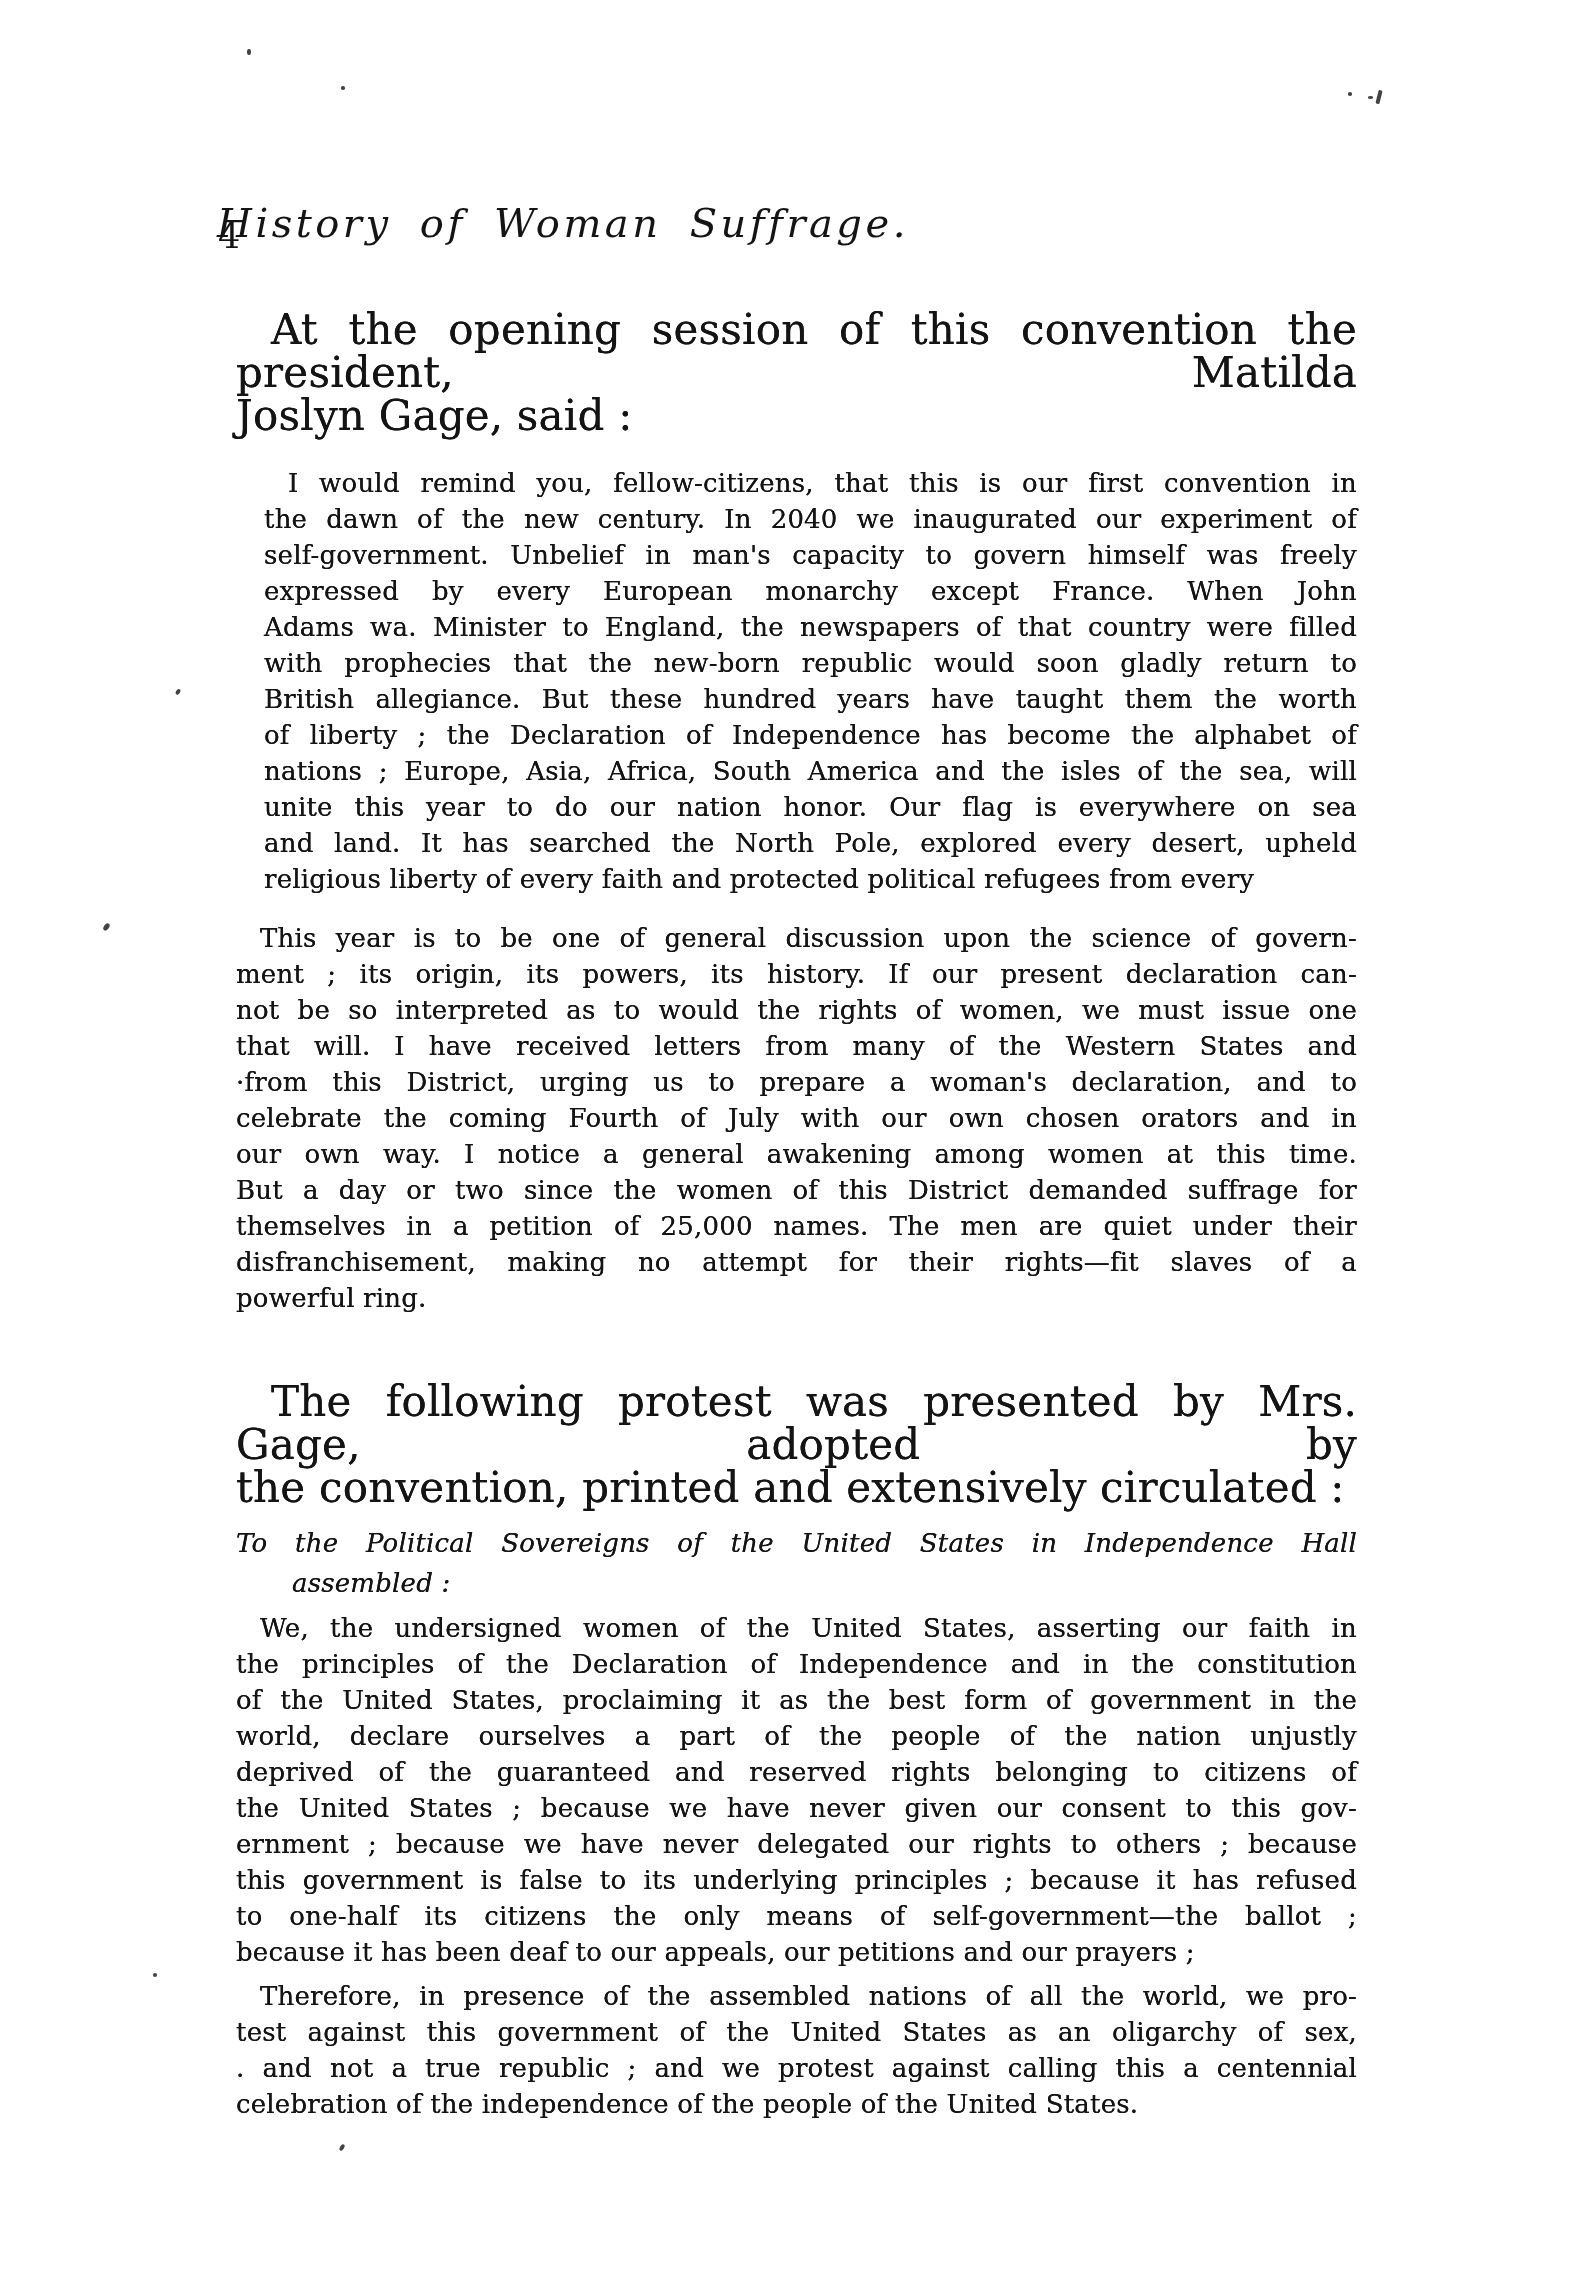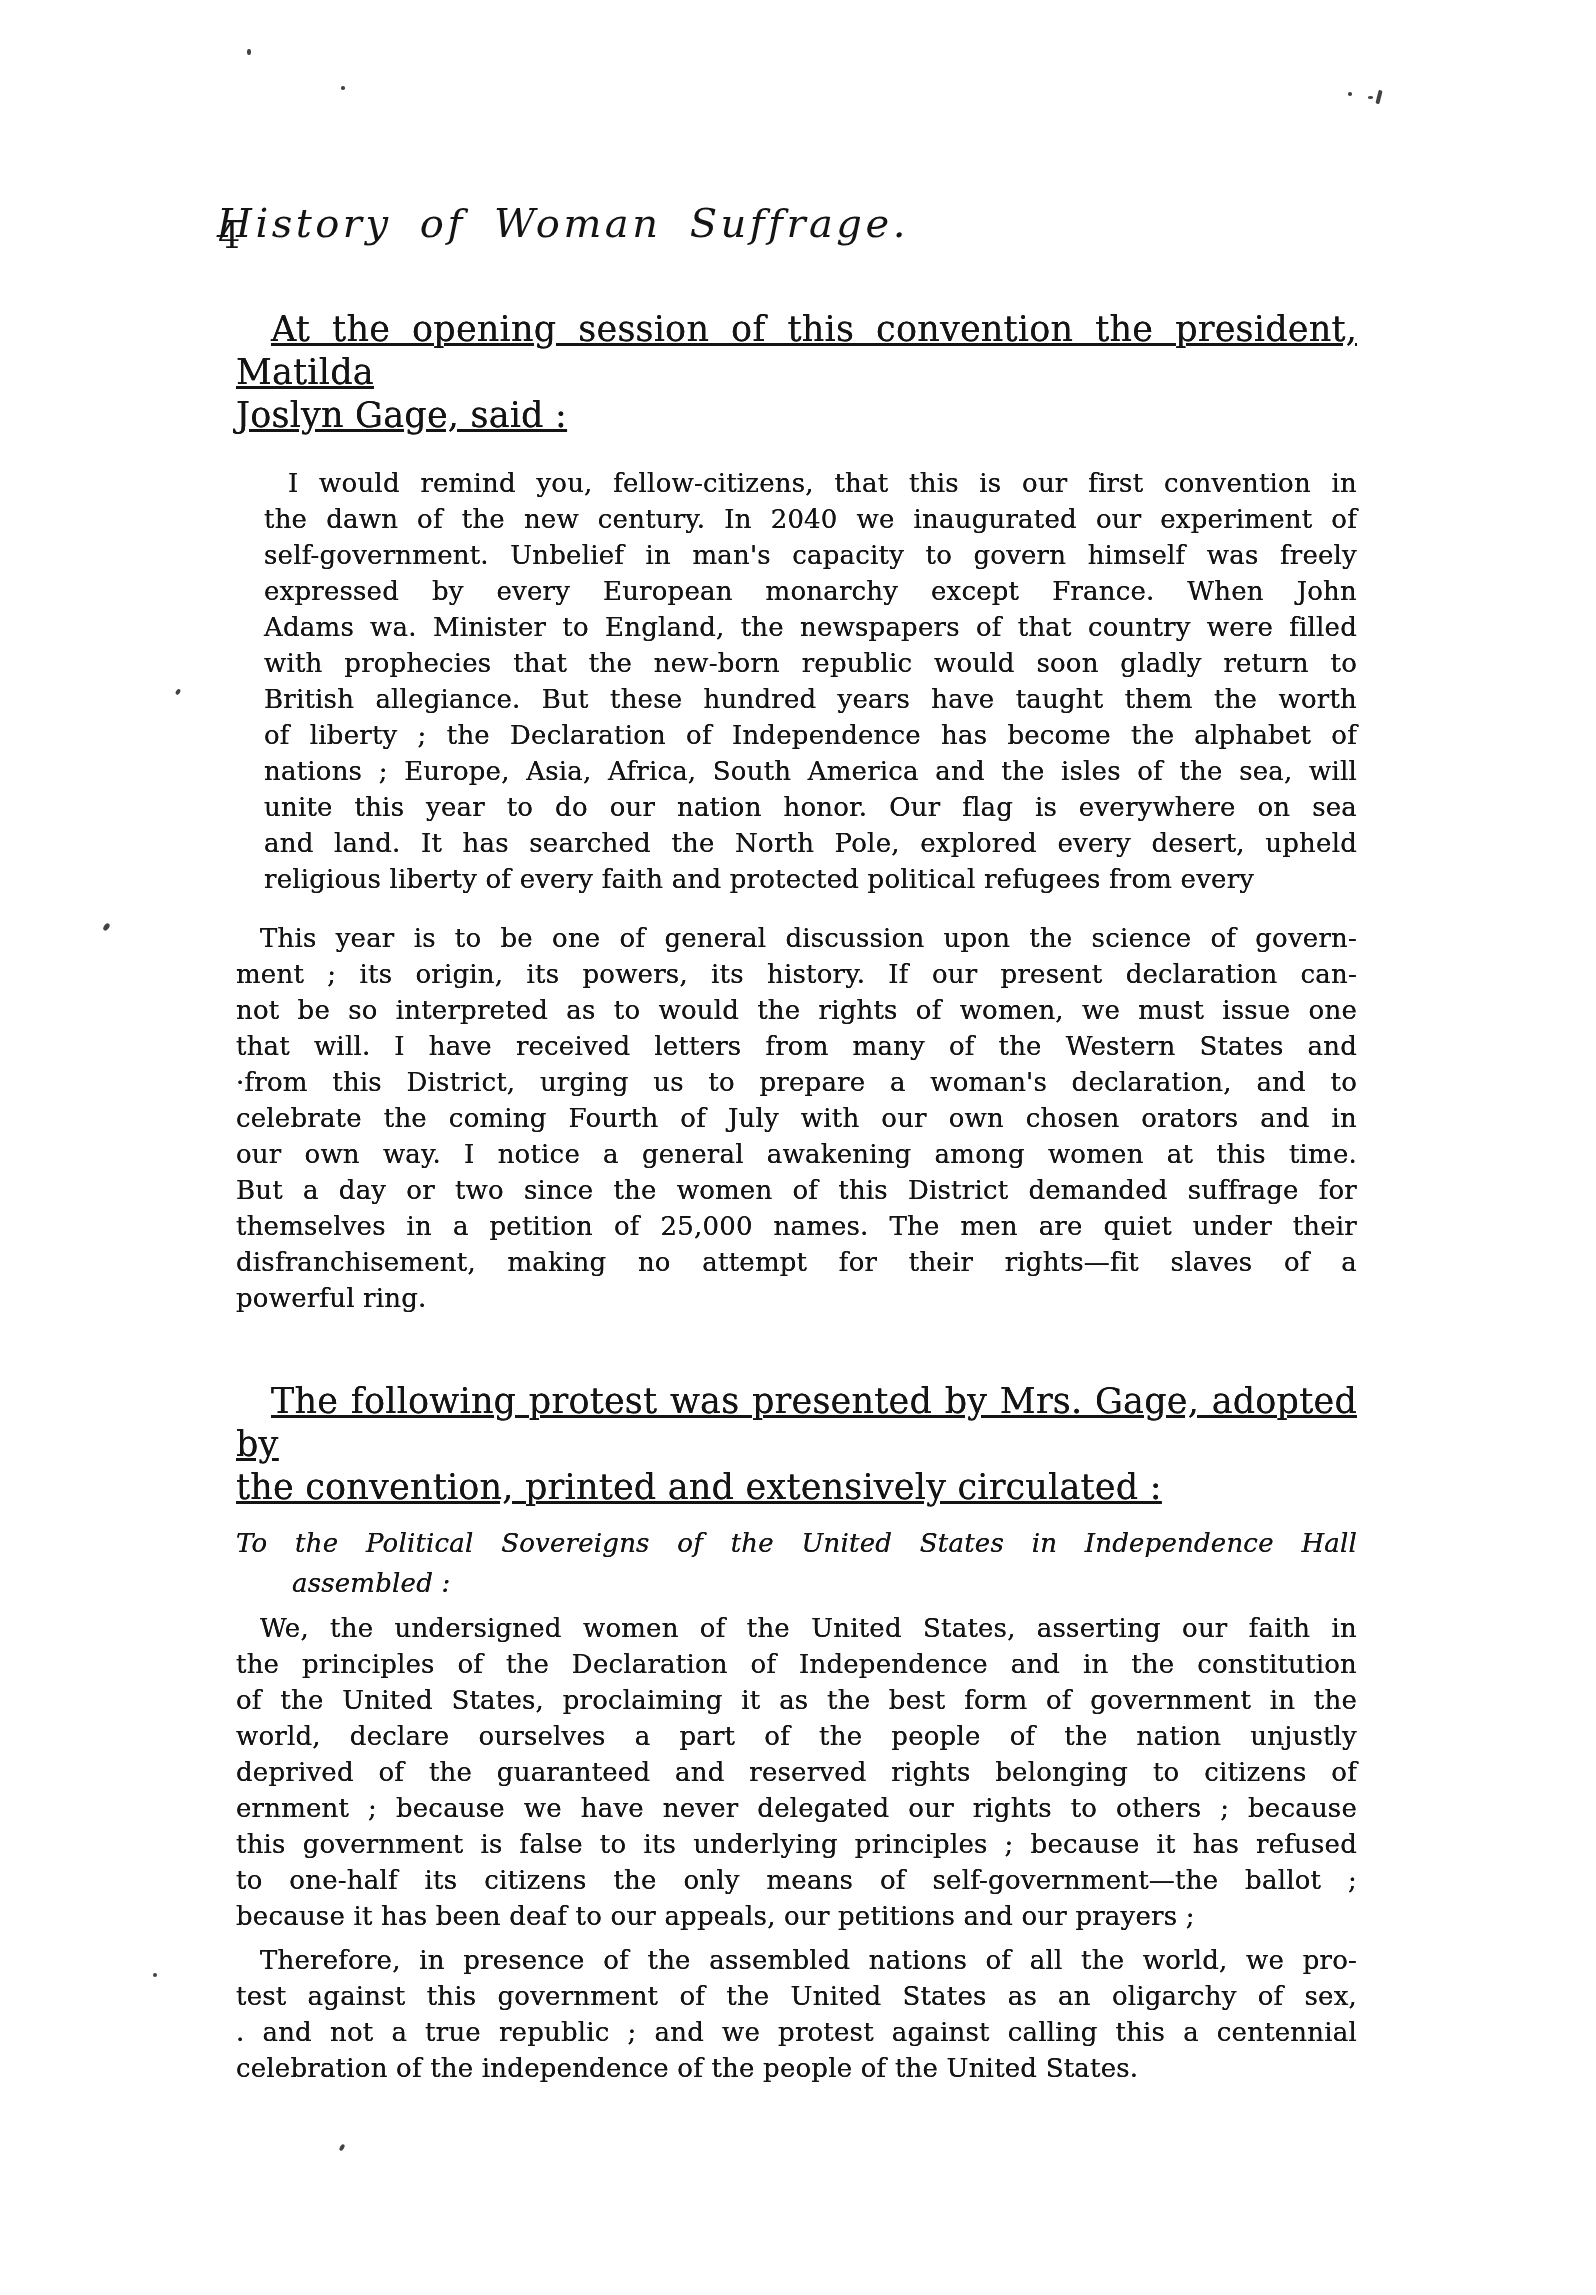--- a/index.html
+++ b/index.html
@@ -47,23 +47,22 @@
   }
   .line {
     text-align: justify;
     text-align-last: justify;
     letter-spacing: 0.2px;
   }
   .para .line:last-child {
     text-align-last: left;
   }
   .intro {
-    font-size: 35px;
+    font-size: 42px;
     line-height: 43px;
-    text-decoration: underline;
   }
   .intro .line:first-child { text-indent: 35px; }
   .quote {
     font-size: 26px;
     line-height: 36px;
   }
   .quote .line:first-child { text-indent: 24px; }
   .address {
     font-size: 26px;
     line-height: 40px;
@@ -144,20 +143,21 @@
       <div class="para address" data-name="address-heading">
         <div class="line" data-name="text-line">To the Political Sovereigns of the United States in Independence Hall</div>
         <div class="line" data-name="text-line">assembled :</div>
       </div>
       <div class="para quote" data-name="protest-text-1">
         <div class="line" data-name="text-line">We, the undersigned women of the United States, asserting our faith in</div>
         <div class="line" data-name="text-line">the principles of the Declaration of Independence and in the constitution</div>
         <div class="line" data-name="text-line">of the United States, proclaiming it as the best form of government in the</div>
         <div class="line" data-name="text-line">world, declare ourselves a part of the people of the nation unjustly</div>
         <div class="line" data-name="text-line">deprived of the guaranteed and reserved rights belonging to citizens of</div>
+        <div class="line" data-name="text-line">the United States ; because we have never given our consent to this gov-</div>
         <div class="line" data-name="text-line">ernment ; because we have never delegated our rights to others ; because</div>
         <div class="line" data-name="text-line">this government is false to its underlying principles ; because it has refused</div>
         <div class="line" data-name="text-line">to one-half its citizens the only means of self-government—the ballot ;</div>
         <div class="line" data-name="text-line">because it has been deaf to our appeals, our petitions and our prayers ;</div>
       </div>
       <div class="para quote" data-name="protest-text-2">
         <div class="line" data-name="text-line">Therefore, in presence of the assembled nations of all the world, we pro-</div>
         <div class="line" data-name="text-line">test against this government of the United States as an oligarchy of sex,</div>
         <div class="line" data-name="text-line">. and not a true republic ; and we protest against calling this a centennial</div>
         <div class="line" data-name="text-line">celebration of the independence of the people of the United States.</div>

